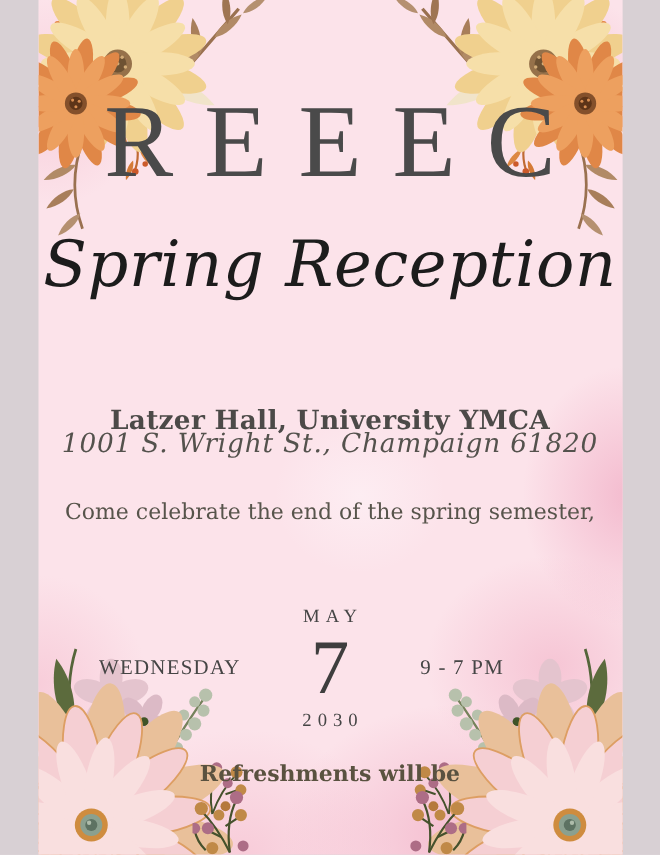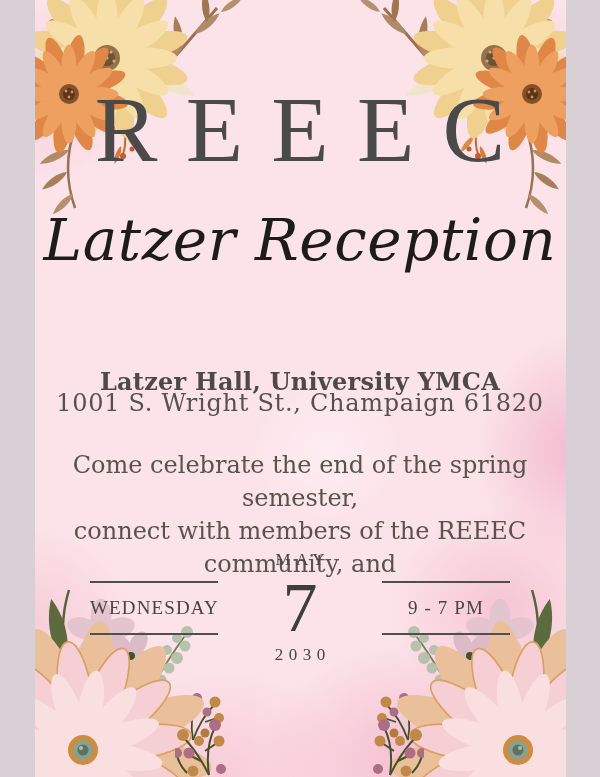--- a/index.html
+++ b/index.html
@@ -38,33 +38,33 @@
     color:#1c1c1c;
     letter-spacing:.01em;
   }
   .venue {
     top:352px;
     font-size:24px; font-weight:bold;
     color:#4c4a48; letter-spacing:.01em;margin-top:15px;
   }
   .address {
     top:389px;
-    font-size:24px; color:#54524d; letter-spacing:.03em;
+    font-size:24px; color:#54524d; letter-spacing:.03em;font-style:italic;
   }
   .description {
     top:449px;
-    font-size:24px; color:#57544b; line-height:33px;
+    font-size:20px; color:#57544b; line-height:33px;
   }
   .date-block {
     top:550px; left:0; width:100%;
     position:absolute;
     display:flex; justify-content:center; align-items:center;
   }
   .date-side {
-    width:128px; display:flex; flex-direction:column; align-items:stretch;
+    width:128px; display:flex; flex-direction:row; align-items:stretch;
   }
   .rule { height:2px; background:#4f4f4f; }
   .date-side-label {
     font-family:"Liberation Serif", serif;
     text-align:center;
     font-size:19px; color:#454545; letter-spacing:.06em;
     padding:14px 0;
     white-space:nowrap;
   }
   .date-center {
@@ -287,28 +287,27 @@
       <use href="#cluster-bottom"></use>
     </svg>
   <svg class="deco berries-left" viewBox="0 0 62 100">
       <use href="#berry-sprig"></use>
     </svg>
   <svg class="deco berries-right" viewBox="0 0 62 100">
       <use href="#berry-sprig"></use>
     </svg>
 
   <h1 class="abs org-title">REEEC</h1>
-  <div class="abs event-name">Latzer Reception</div>
+  <div class="abs event-name">Spring Reception</div>
 
   <div class="abs venue">Latzer Hall, University YMCA</div>
   <div class="abs address">1001 S. Wright St., Champaign 61820</div>
 
   <div class="abs description">
     <div>Come celebrate the end of the spring semester,</div>
-    <div>connect with members of the REEEC community, and</div>
   </div>
 
   <div class="date-block">
     <div class="date-side">
       <div class="rule"></div>
       <div class="date-side-label">WEDNESDAY</div>
       <div class="rule"></div>
     </div>
     <div class="date-center">
       <div class="date-month">MAY</div>
@@ -316,15 +315,16 @@
       <div class="date-year">2030</div>
     </div>
     <div class="date-side">
       <div class="rule"></div>
       <div class="date-side-label">9 - 7 PM</div>
       <div class="rule"></div>
     </div>
   </div>
 
   <div class="abs footer-note">
+    <div>Refreshments will be</div>
   </div>
 
 </div>
 
 </body></html>

